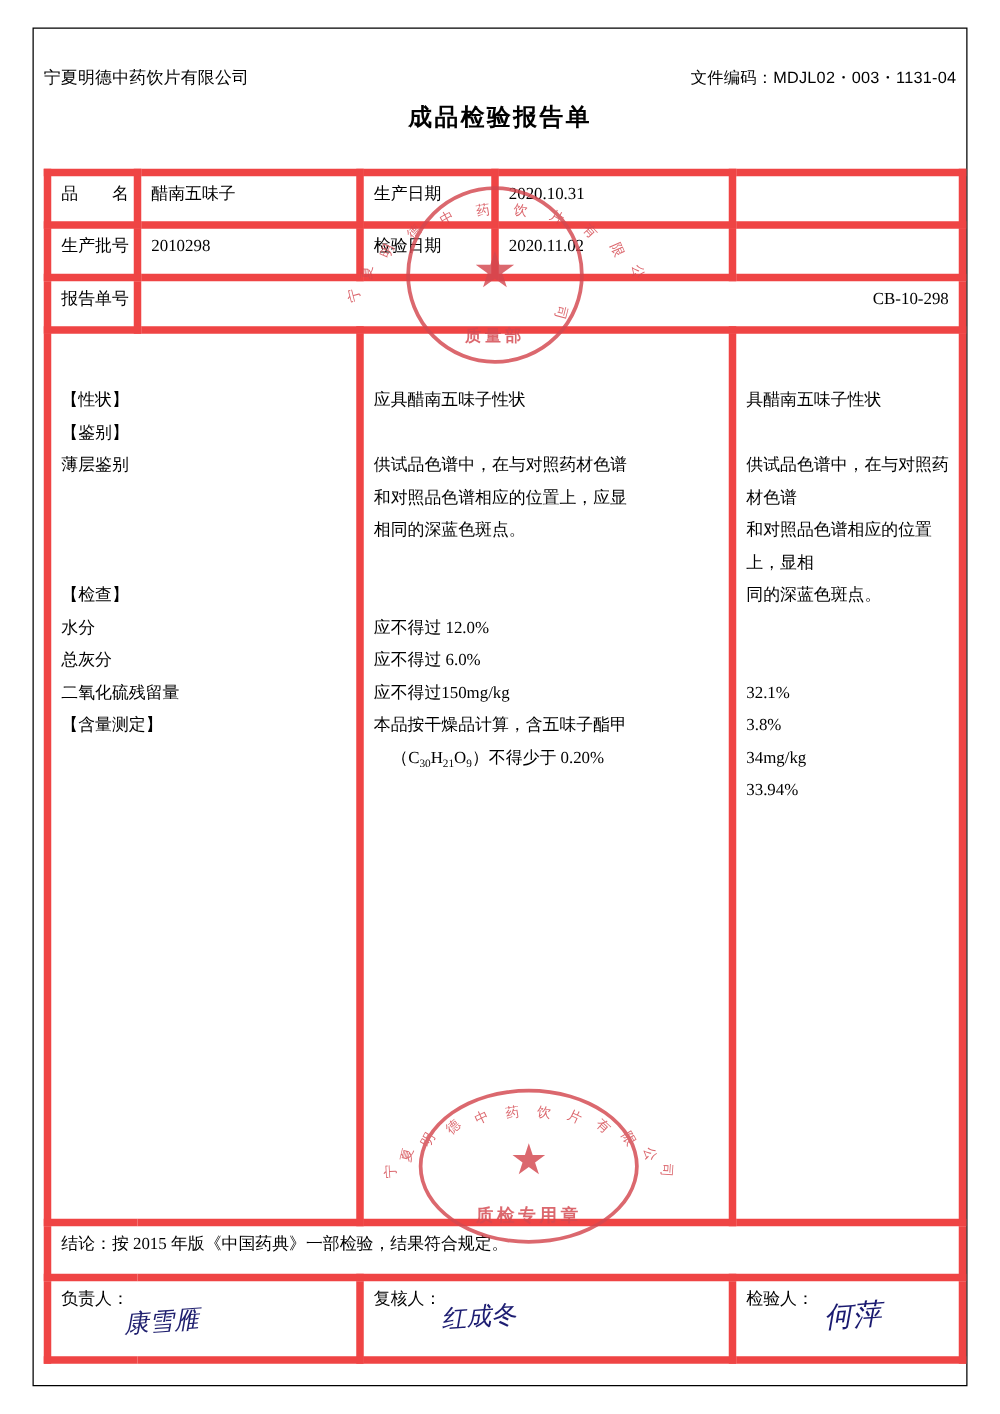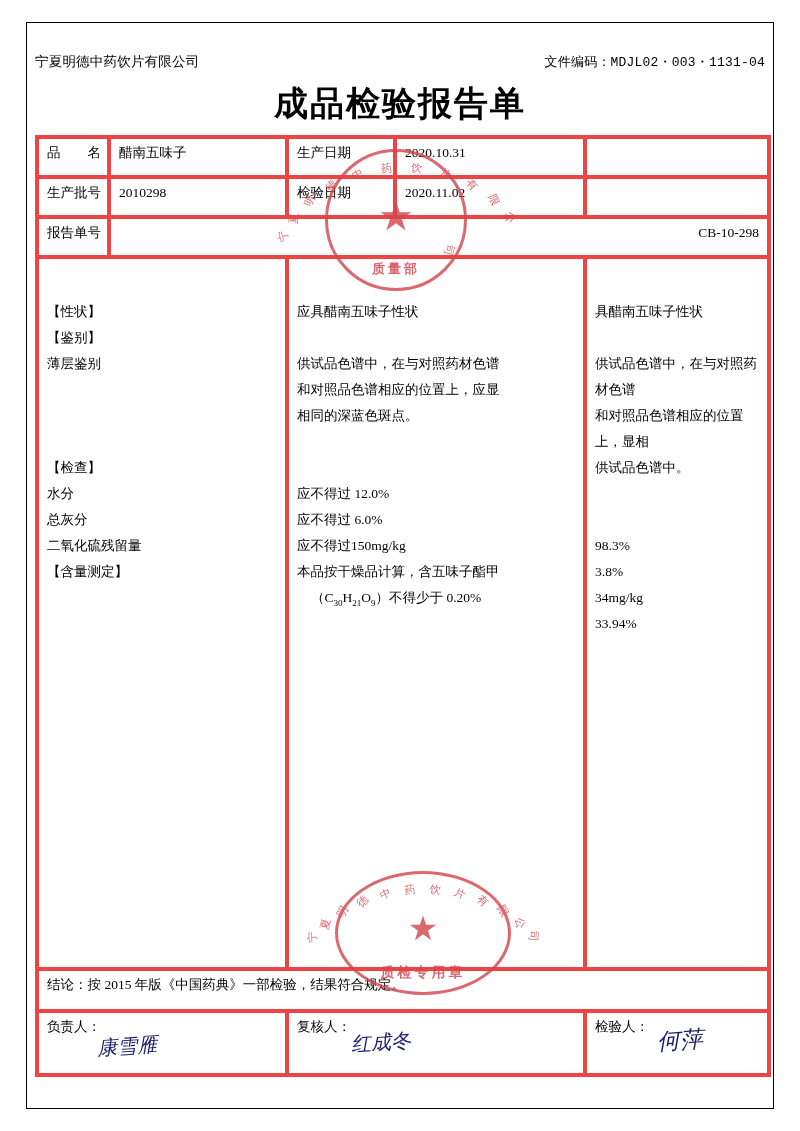--- a/index.html
+++ b/index.html
@@ -42,45 +42,45 @@
     left: 0;
     top: 22px;
     width: 100%;
     display: flex;
     justify-content: space-between;
     align-items: baseline;
     font-size: 13.5px;
     letter-spacing: .2px;
   }
   .header-left { font-family: "Liberation Serif", serif; }
-  .header-right { font-family: Liberation Mono, monospace; font-size: 13px; }
+  .header-right { font-family: Liberation Sans, sans-serif; font-size: 13px; }
 
   .doc-title {
     position: absolute;
     left: 0;
     top: 50px;
     width: 100%;
     text-align: center;
-    font-size: 34px;
+    font-size: 19px;
     font-weight: bold;
     letter-spacing: 2px;
   }
 
   
   table.main {
     position: absolute;
     left: 0;
     top: 104px;
     width: 100%;
     border-collapse: collapse;
     table-layout: fixed;
     font-size: 13.5px;
   }
   table.main td {
-    border: 4px solid #ef4444;
+    border: 6px solid #ef4444;
     padding: 4px 8px;
     vertical-align: top;
     line-height: 1.55;
   }
   .lbl {
     white-space: nowrap;
     letter-spacing: 0;
   }
   td.idcell { height: 28px; }
   .center { text-align: right; }
@@ -264,24 +264,24 @@
               <span class="blk">应不得过150mg/kg</span>
               <span class="blk">本品按干燥品计算，含五味子酯甲</span>
               <span class="blk indent">（C<sub>30</sub>H<sub>21</sub>O<sub>9</sub>）不得少于 0.20%</span>
             </td>
             <td class="body-cell">
               <span class="line gap"></span>
               <span class="blk">具醋南五味子性状</span>
               <span class="blk">&nbsp;</span>
               <span class="blk">供试品色谱中，在与对照药材色谱</span>
               <span class="blk">和对照品色谱相应的位置上，显相</span>
-              <span class="blk">供试品色谱中。</span>
-              <span class="blk">&nbsp;</span>
-              <span class="blk">&nbsp;</span>
-              <span class="blk">98.3%</span>
+              <span class="blk">同的深蓝色斑点。</span>
+              <span class="blk">&nbsp;</span>
+              <span class="blk">&nbsp;</span>
+              <span class="blk">32.1%</span>
               <span class="blk">3.8%</span>
               <span class="blk">34mg/kg</span>
               <span class="blk">33.94%</span>
             </td>
           </tr>
 
           <tr class="concl">
             <td colspan="5">结论：按 2015 年版《中国药典》一部检验，结果符合规定。</td>
           </tr>
 

